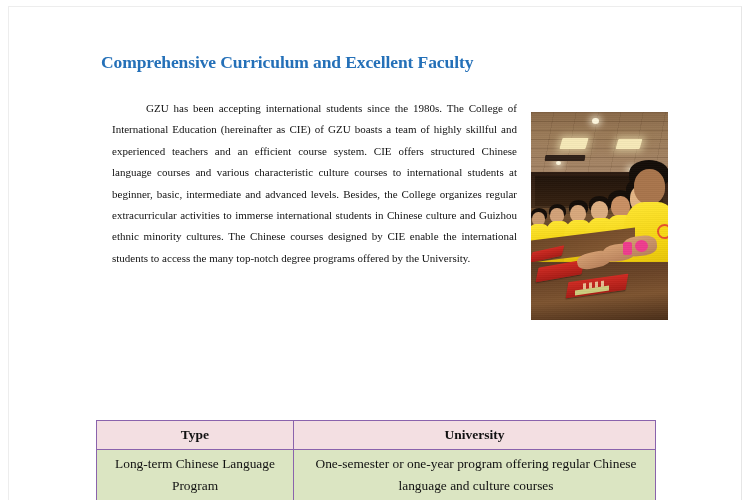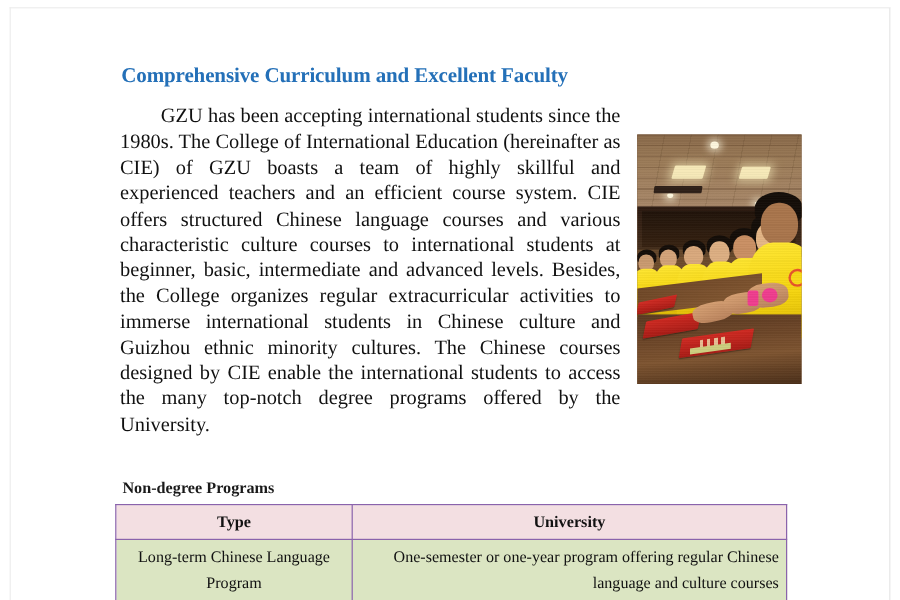--- a/index.html
+++ b/index.html
@@ -82,22 +82,22 @@
     float: right;
     width: 137px;
     height: 208px;
     margin: 26px 0 6px 14px;
     position: relative;
     overflow: hidden;
     background: #6b4a2c;
     shape-outside: inset(0);
   }
   p.body-text {
-    margin: 0;
-    font-size: 17px;
+    margin: 12px;
+    font-size: 11px;
     line-height: 21.4px;
     color: #111111;
     text-align: justify;
     text-indent: 34px;
     font-family: "Liberation Serif", "DejaVu Serif", serif;
     hyphens: none;
   }
 
   
   .ph-layer { position: absolute; }
@@ -231,21 +231,21 @@
     background: #dbe5c2;
     font-size: 13.4px;
     line-height: 21.5px;
     color: #111111;
     padding: 3px 6px 4px 6px;
   }
   #programs-table tbody td.type-cell {
     text-align: center;
   }
   #programs-table tbody td.desc-cell {
-    text-align: right;
+    text-align: center;
     padding-left: 9px;
   }
 </style>
 </head>
 <body>
 
 <div id="page">
 
   <div id="page-frame"></div>
 
@@ -319,21 +319,20 @@
         <div class="ph-watch" style="left:92px; top:130px; width:9px; height:13px;"></div>
         <div class="ph-watch" style="left:104px; top:128px; width:13px; height:12px; background:#ef3d8e; border-radius:50%;"></div>
 
         <div class="ph-layer ph-grain"></div>
       </div>
 
       <p class="body-text">GZU has been accepting international students since the 1980s. The College of International Education (hereinafter as CIE) of GZU boasts a team of highly skillful and experienced teachers and an efficient course system. CIE offers structured Chinese language courses and various characteristic culture courses to international students at beginner, basic, intermediate and advanced levels. Besides, the College organizes regular extracurricular activities to immerse international students in Chinese culture and Guizhou ethnic minority cultures. The Chinese courses designed by CIE enable the international students to access the many top-notch degree programs offered by the University.</p>
     </div>
 
 
-    <h2 class="sub-heading">Non-degree Programs</h2>
 
     <table id="programs-table">
       <colgroup>
         <col class="col-type">
         <col class="col-desc">
       </colgroup>
       <thead>
         <tr>
           <th>Type</th>
           <th>University</th>

